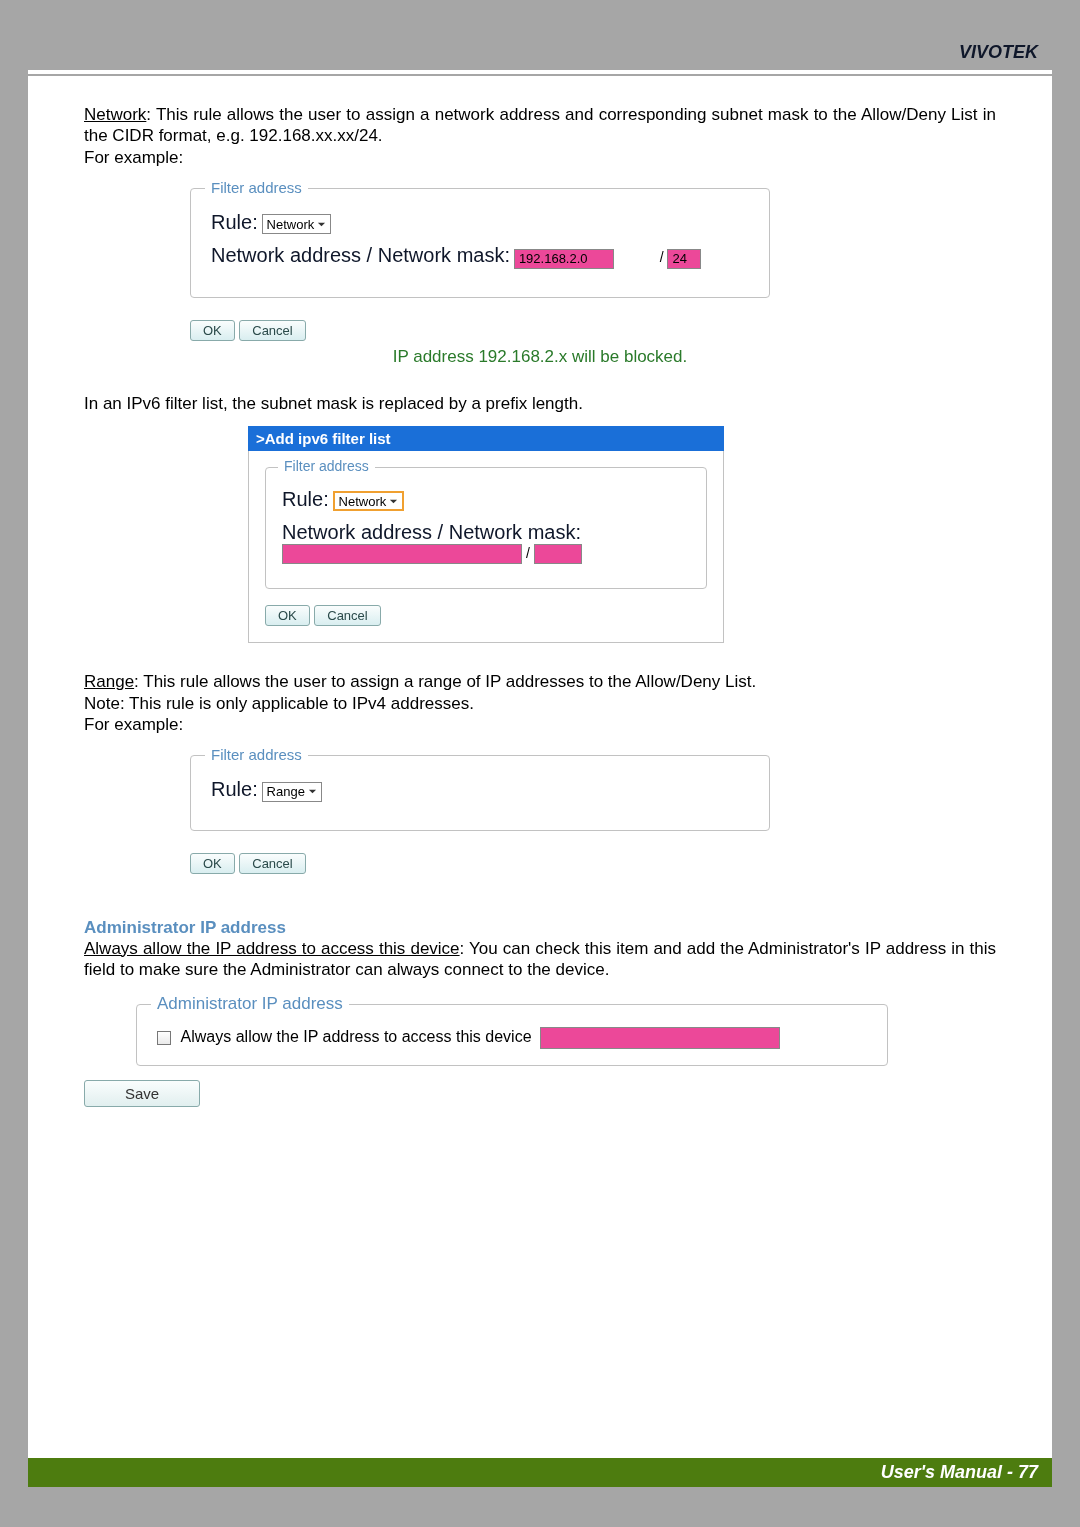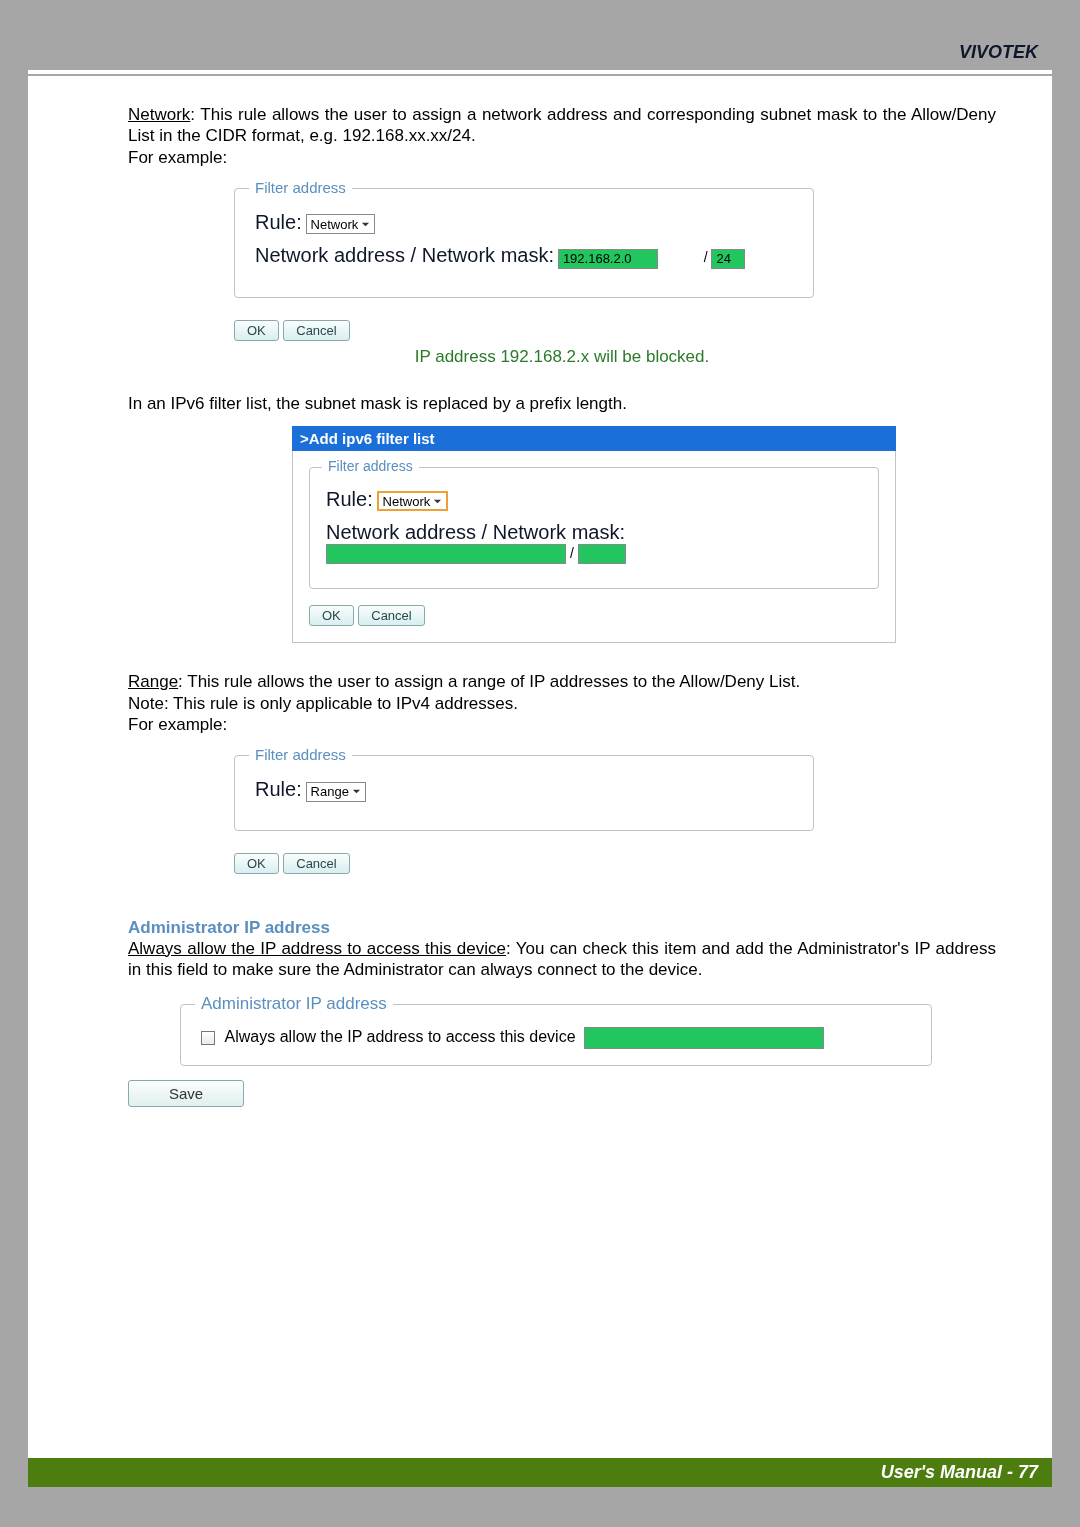--- a/index.html
+++ b/index.html
@@ -32,21 +32,20 @@
     font-weight: bold;
     font-size: 18px;
     padding: 2px 14px;
   }
   .header-line {
     border-bottom: 2px solid #a6a6a6;
     margin-top: 4px;
   }
   .content {
     padding: 28px 56px 16px 56px;
-    margin-left: 44px;
   }
   .para {
     text-align: justify;
     font-size: 17px;
     line-height: 1.25;
   }
   .u { text-decoration: underline; }
   .blue-title { color: #5a8fbf; font-weight: bold; font-size: 17px; margin-top: 24px; }
   .filter-box {
     border: 1px solid #c2c2c2;
@@ -74,21 +73,21 @@
     align-items: center;
     border: 1px solid #888;
     background: #fff;
     padding: 1px 4px;
     font-size: 13px;
     height: 20px;
   }
   .sel svg { margin-left: 3px; width: 9px; height: 9px; }
   .inp {
     border: 1px solid #888;
-    background: #22c55e;
+    background: #ec4899;
     padding: 1px 4px;
     font-size: 13px;
     height: 20px;
     display: inline-block;
     vertical-align: middle;
   }
   .btn {
     display: inline-block;
     border: 1px solid #8aa;
     background: linear-gradient(#fafdfd,#d9eef0);
@@ -101,21 +100,21 @@
   }
   .btn-row { padding: 4px 0 0 106px; }
   .caption-green {
     color: #2a7a2a;
     font-size: 17px;
     text-align: center;
     margin: 6px 0 26px 0;
   }
   .ipv6-box {
     margin: 12px 0 8px 164px;
-    width: 604px;
+    width: 476px;
     border-radius: 12px;
   }
   .ipv6-header {
     background: #1a6fd8;
     color: #fff;
     font-weight: bold;
     font-size: 15px;
     padding: 4px 8px;
   }
   .ipv6-body {

